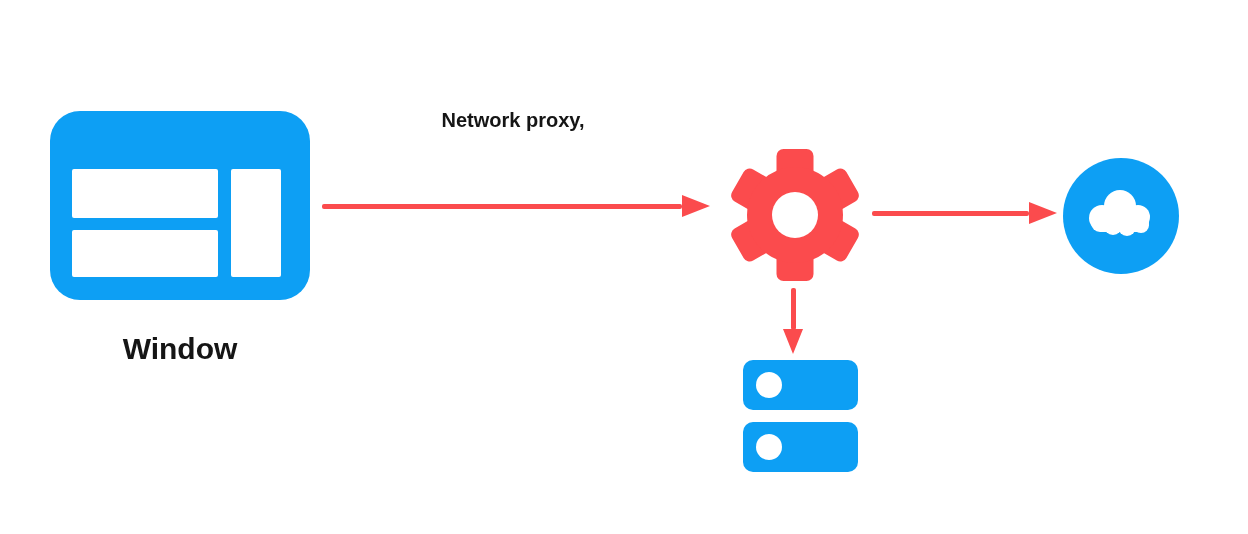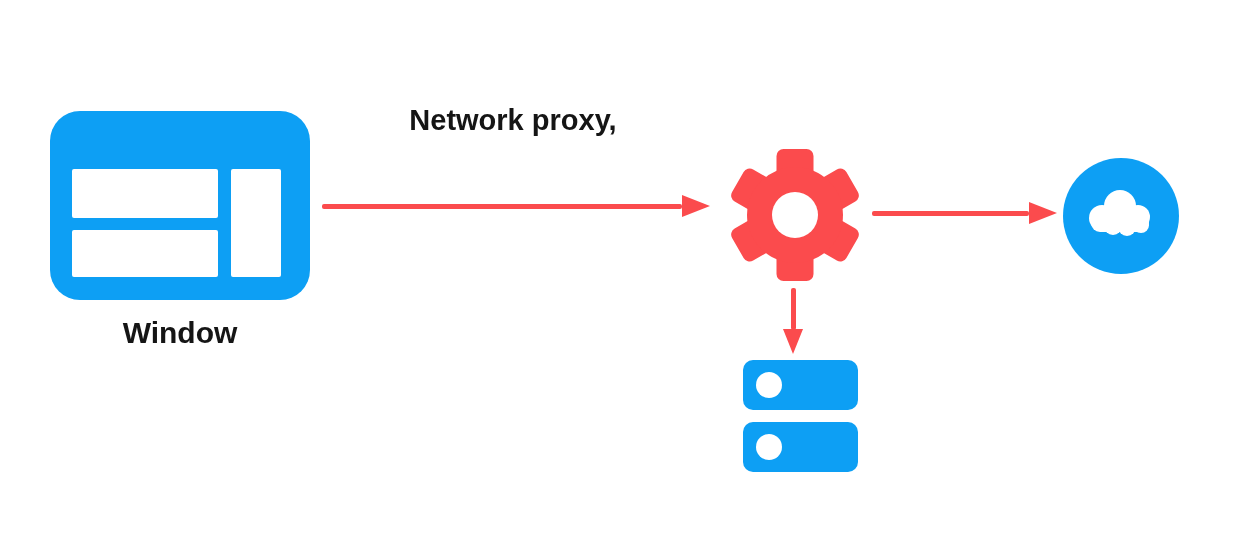--- a/index.html
+++ b/index.html
@@ -39,28 +39,28 @@
   .pane-bottom { left: 22px;  top: 119px; width: 146px; height: 47px; }
   .pane-side   { left: 181px; top: 58px;  width: 50px;  height: 108px; }
 
   
   .label {
     color: var(--text);
     font-weight: 700;
     text-align: center;
   }
   .window-label {
-    left: 53px; top: 316px;
+    left: 53px; top: 332px;
     width: 254px;
     font-size: 30px;
   }
   .edge-label {
     left: 358px; top: 101px;
     width: 310px;
-    font-size: 29px;
+    font-size: 20px;
     line-height: 38px;
   }
   .edge-label span { display: block; }
   .sw-title {
     left: 660px; top: 83px;
     width: 320px;
     font-size: 30px;
   }
 
   

